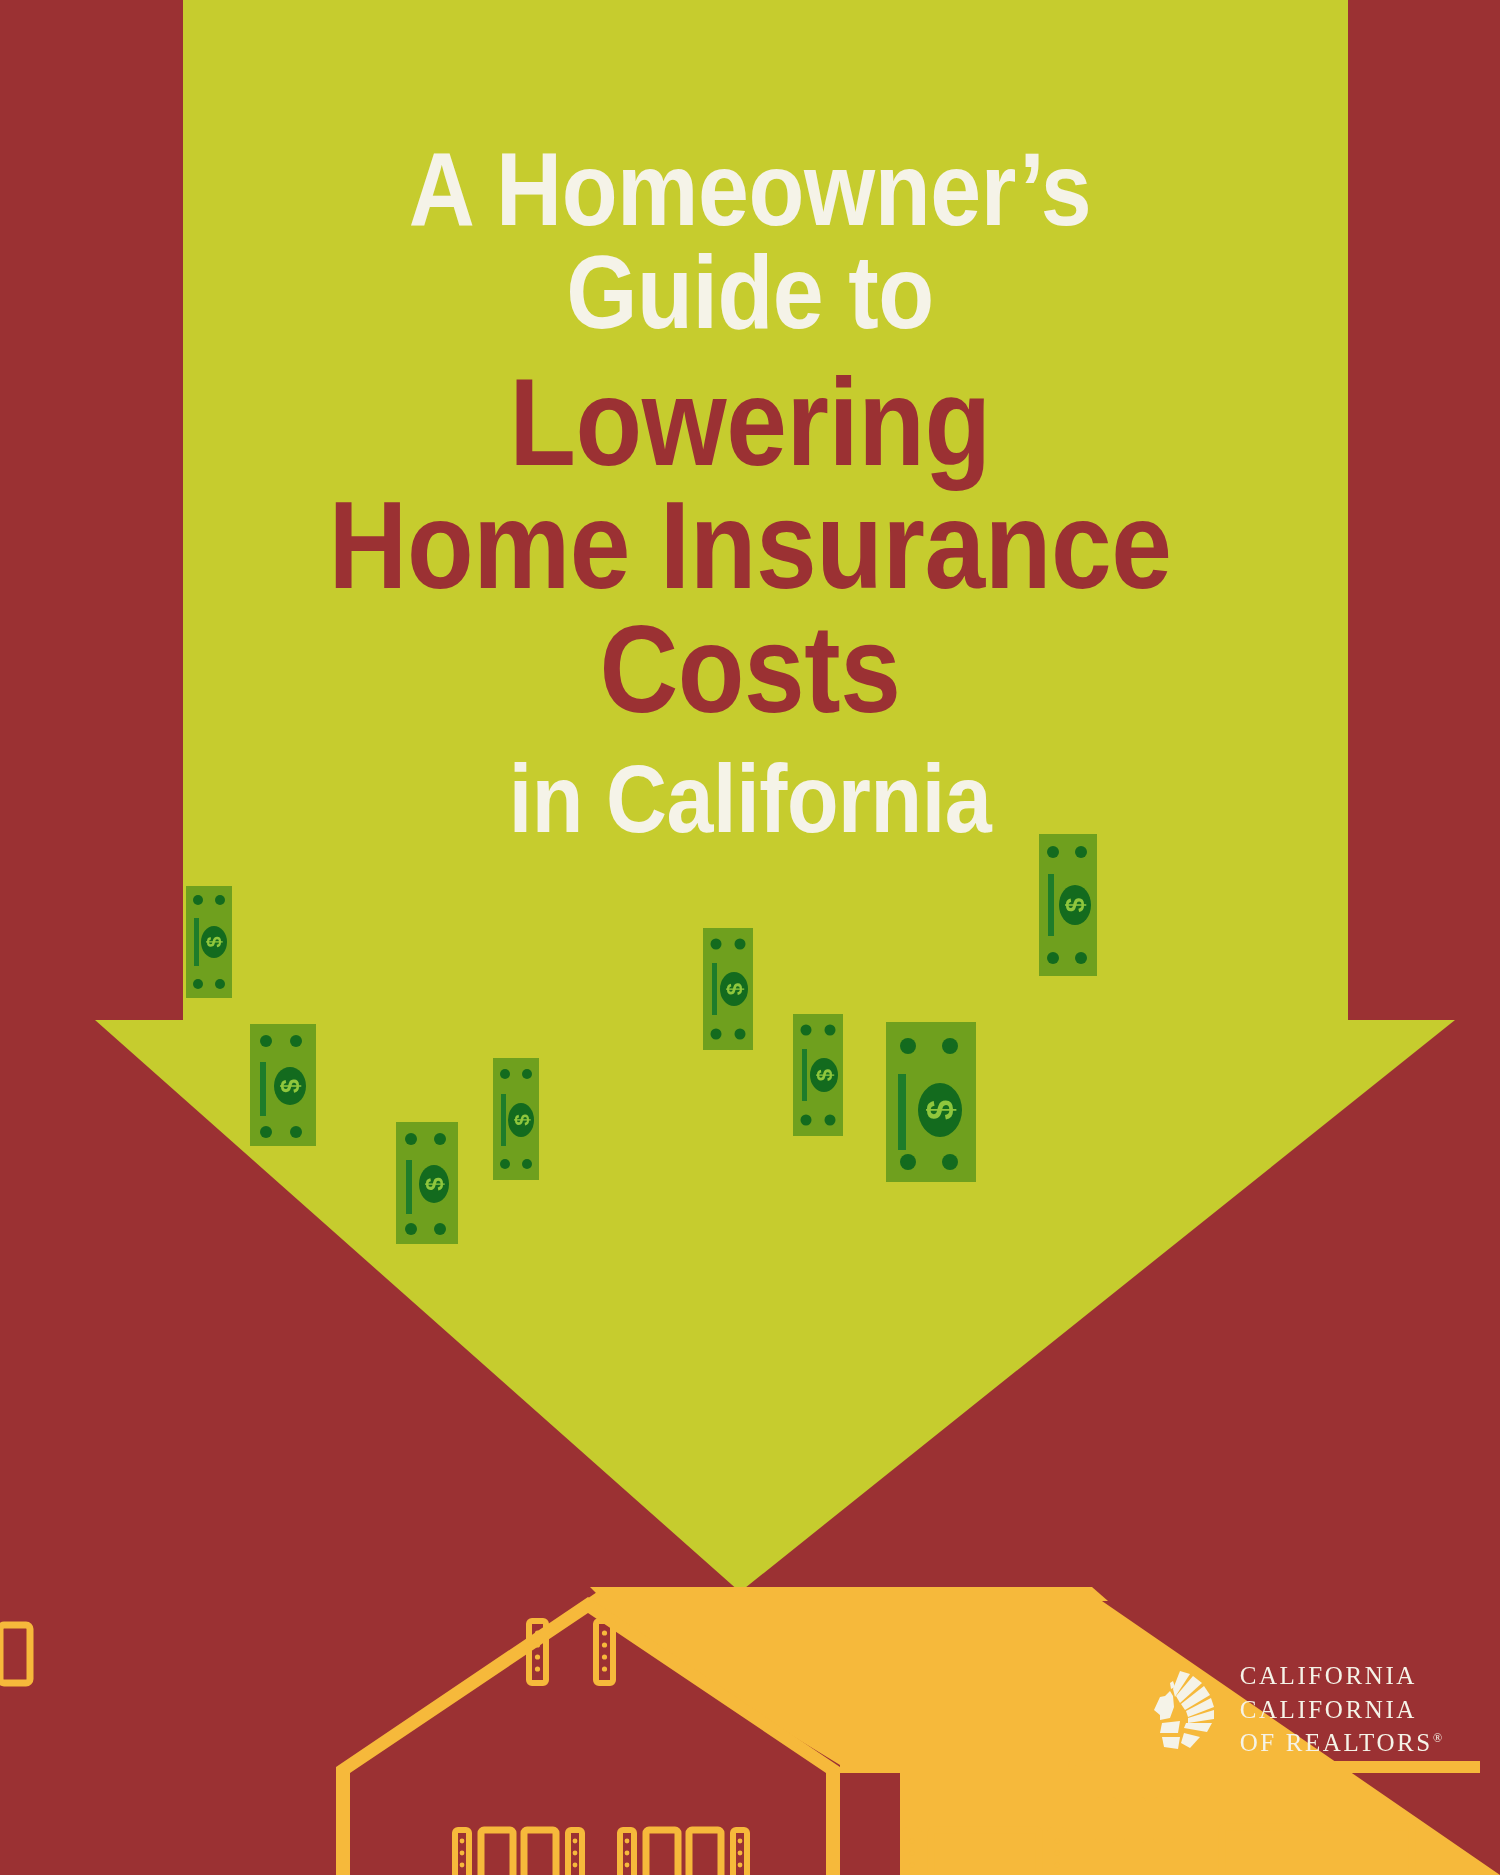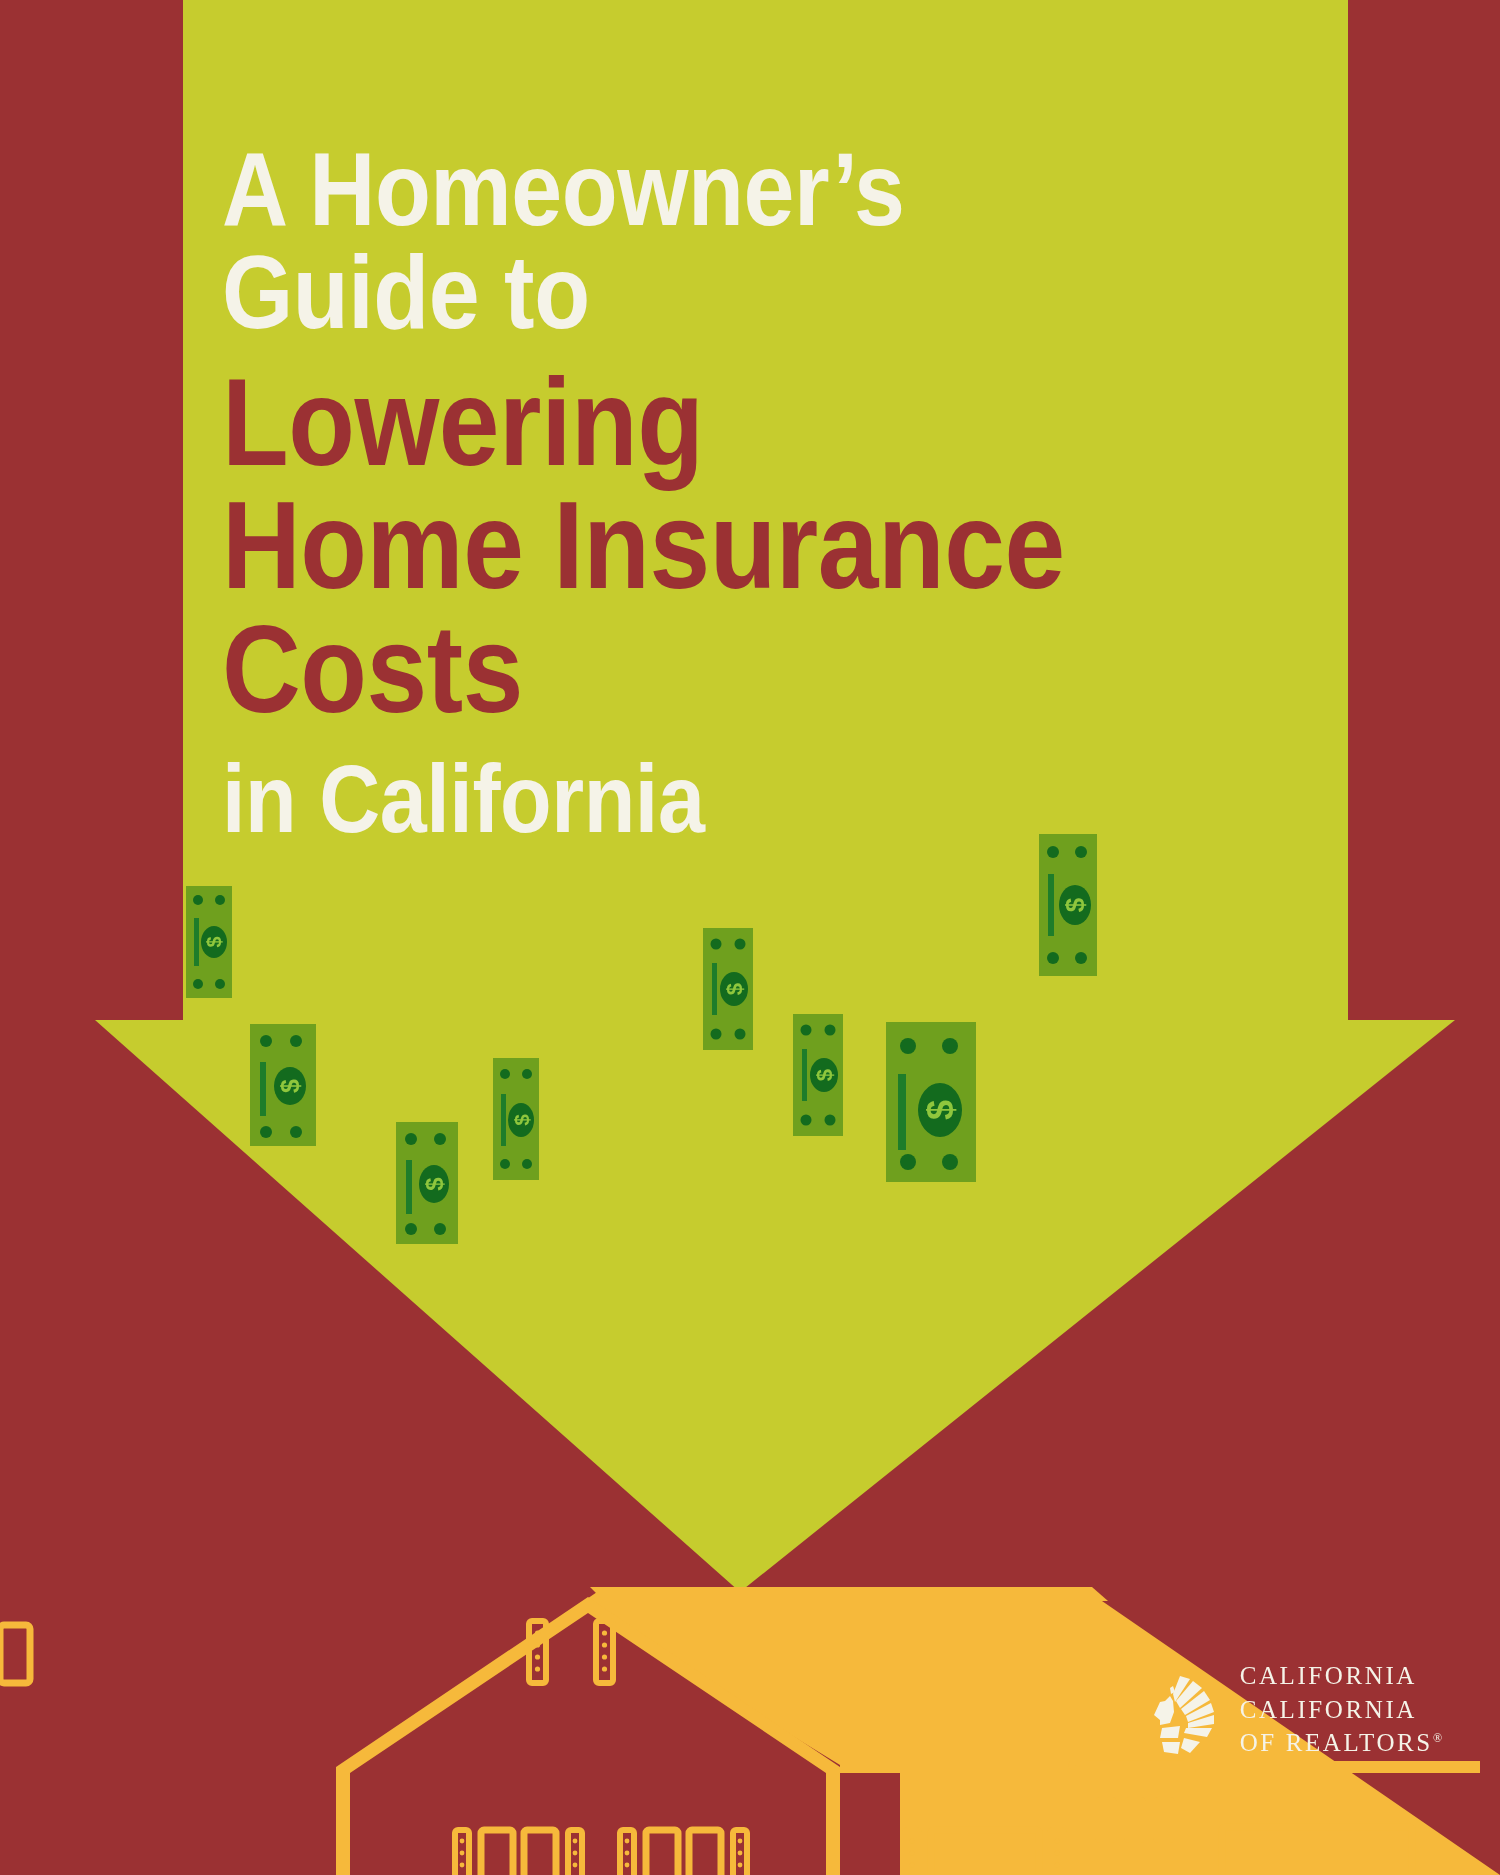--- a/index.html
+++ b/index.html
@@ -23,20 +23,21 @@
     width: 1500px;
     height: 1600px;
   }
 
   
   #title-block {
     position: absolute;
     left: 150px;
     top: 140px;
     width: 1200px;
+    text-align: center;
     z-index: 6;
     pointer-events: none;
   }
   .t-line {
     display: block;
     font-weight: 700;
     letter-spacing: -0.5px;
     line-height: 0.95;
     margin: 0;
     white-space: nowrap;
@@ -65,21 +66,21 @@
     height: 300px;
     z-index: 5;
   }
 
   
   #car-logo {
     position: absolute;
     right: 58px;
     bottom: 115px;
     display: flex;
-    align-items: flex-end;
+    align-items: center;
     gap: 18px;
     z-index: 9;
   }
   #car-logo-mark { flex: none; }
   #car-logo-text {
     color: #F5F3E8;
     font-family: "Liberation Serif", "DejaVu Serif", serif;
     font-size: 25px;
     letter-spacing: 2.6px;
     line-height: 1.35;

